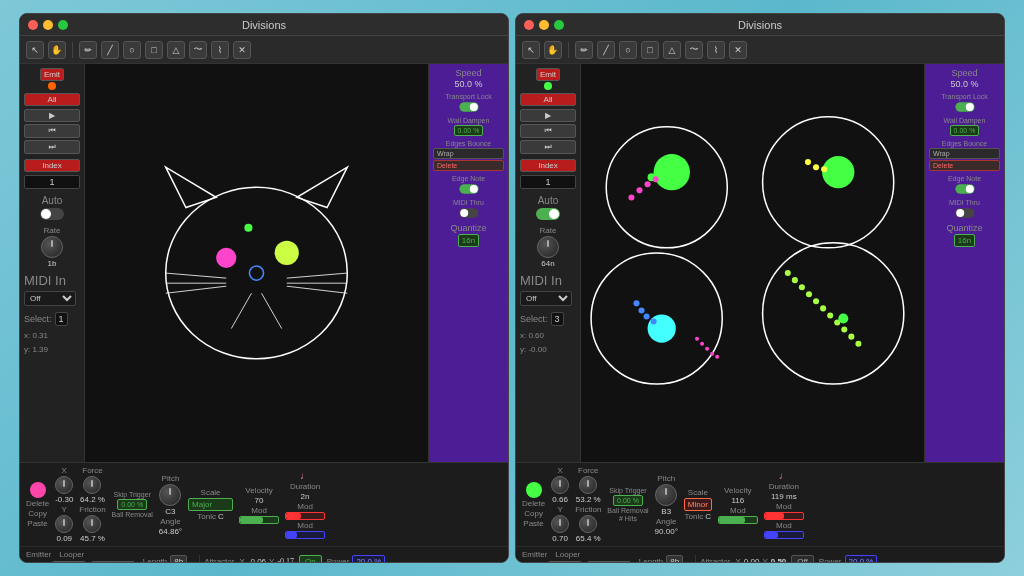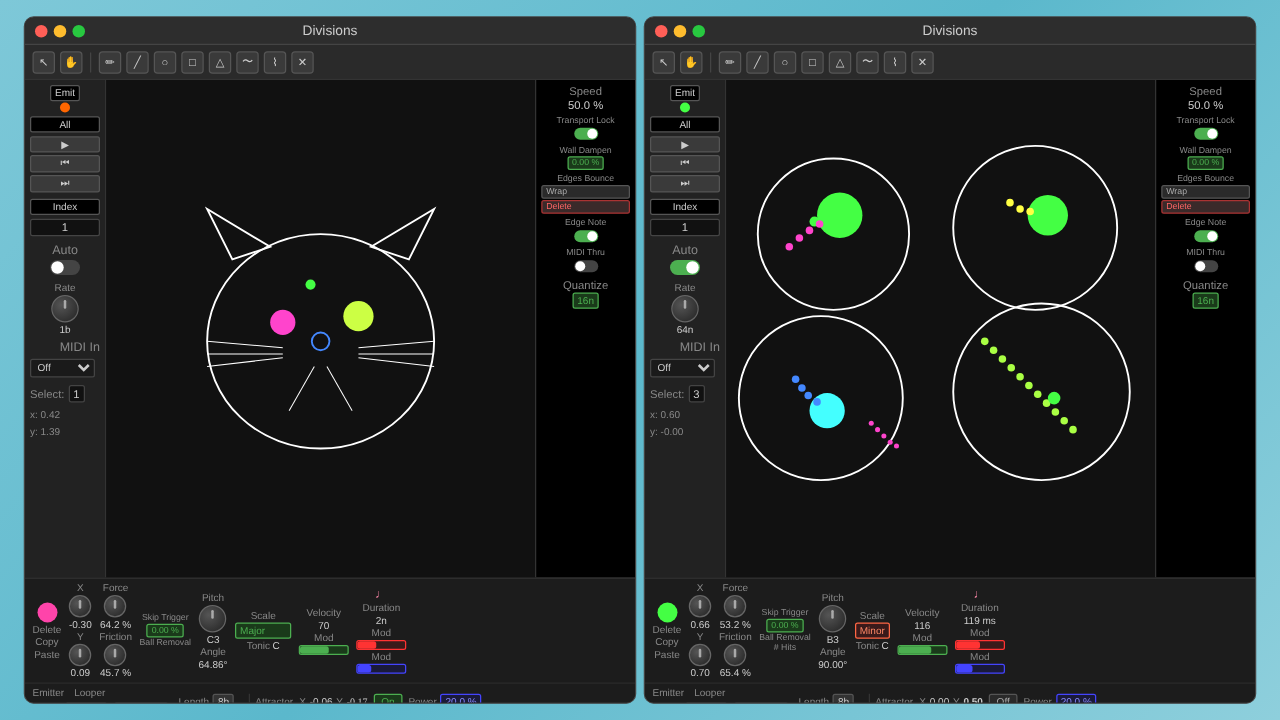--- a/index.html
+++ b/index.html
@@ -101,21 +101,21 @@
       gap: 3px;
     }
 
     .left-panel .section-label {
       font-size: 10px;
       color: #888;
       text-align: center;
     }
 
     .small-btn {
-      background: #000000;
+      background: #b91c1c;
       border: 1px solid #555;
       border-radius: 2px;
       color: #ccc;
       font-size: 8px;
       padding: 1px 3px;
       cursor: pointer;
       text-align: center;
     }
 
     .small-dot {
@@ -184,21 +184,21 @@
       position: absolute;
       width: 2px;
       height: 7px;
       background: #aaa;
       left: 50%;
       top: 3px;
       transform: translateX(-50%);
       border-radius: 1px;
     }
 
-    .midi-label { font-size: 10px; color: #888; text-align: right; margin-top: 2px; }
+    .midi-label { font-size: 13px; color: #888; text-align: left; margin-top: 2px; }
     .midi-select {
       width: 52px;
       background: #1a1a1a;
       border: 1px solid #444;
       border-radius: 2px;
       color: #ccc;
       font-size: 8px;
       padding: 1px;
     }
 
@@ -210,21 +210,21 @@
 
     .canvas-area {
       flex: 1;
       background: #111;
       position: relative;
       overflow: hidden;
     }
 
     .right-panel {
       width: 80px;
-      background: #000000;
+      background: #4c1d95;
       border-left: 1px solid #333;
       display: flex;
       flex-direction: column;
       padding: 4px;
       gap: 4px;
     }
 
     .right-label { font-size: 9px; color: #888; text-align: center; }
     .right-val { font-size: 9px; color: #ccc; text-align: center; }
     .right-control { display: flex; flex-direction: column; align-items: center; gap: 1px; }
@@ -385,21 +385,21 @@
         <span class="ctrl-val">1b</span>
       </div>
       <div class="midi-label">MIDI In</div>
       <select class="midi-select">
         <option>Off</option>
       </select>
       <div class="select-row" style="margin-top:3px;">
         <span class="select-label">Select:</span>
         <span class="sel-box">1</span>
       </div>
-      <div class="coords">x: 0.42</div>
+      <div class="coords">x: 0.31</div>
       <div class="coords">y: 1.39</div>
     </div>
 
     <div class="canvas-area">
       <svg width="100%" height="100%" viewBox="0 0 340 290" xmlns="http://www.w3.org/2000/svg">
 
         <g stroke="white" stroke-width="1.5" fill="none">
 
           <ellipse cx="170" cy="155" rx="90" ry="85"></ellipse>
 

